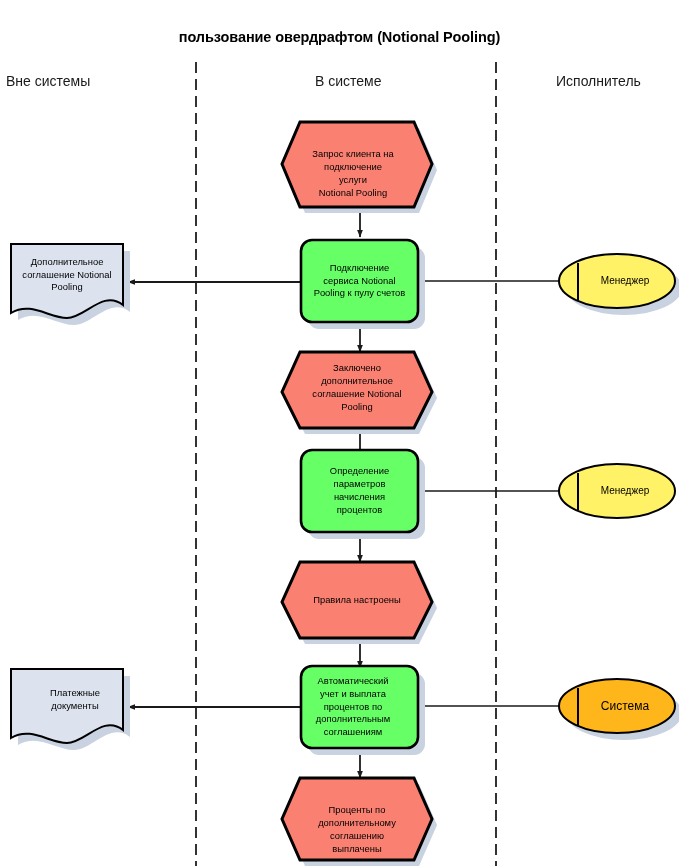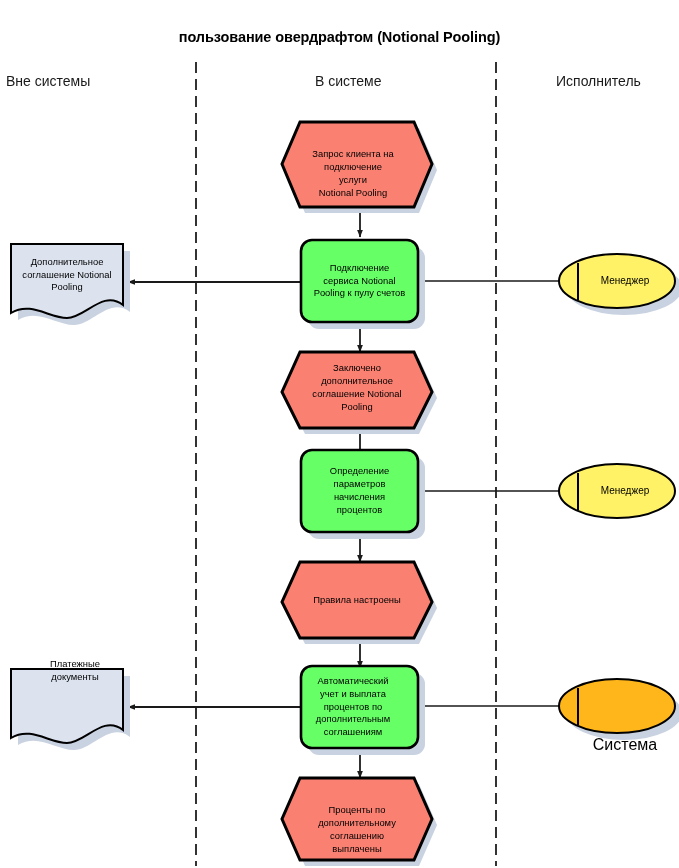--- a/index.html
+++ b/index.html
@@ -171,23 +171,23 @@
   <div class="node-text" style="left:582px; top:466px; width:86px; height:50px; font-size:10px;">Менеджер</div>
 
   <div class="node-text" style="left:288px; top:562px; width:138px; height:76px;">Правила настроены</div>
 
   <div class="node-text" style="left:301px; top:666px; width:104px; height:82px;">Автоматический
 учет и выплата
 процентов по
 дополнительным
 соглашениям</div>
 
-  <div class="node-text" style="left:13px; top:647px; width:124px; height:48px;">Платежные
+  <div class="node-text" style="left:13px; top:676px; width:124px; height:48px;">Платежные
 документы</div>
 
-  <div class="node-text" style="left:582px; top:716px; width:86px; height:58px; font-size:16px;">Система</div>
+  <div class="node-text" style="left:582px; top:681px; width:86px; height:50px; font-size:12px;">Система</div>
 
   <div class="node-text" style="left:288px; top:780px; width:138px; height:100px;text-align:center;">Проценты по
 дополнительному
 соглашению
 выплачены</div>
 
 </div>
 
 </body></html>

